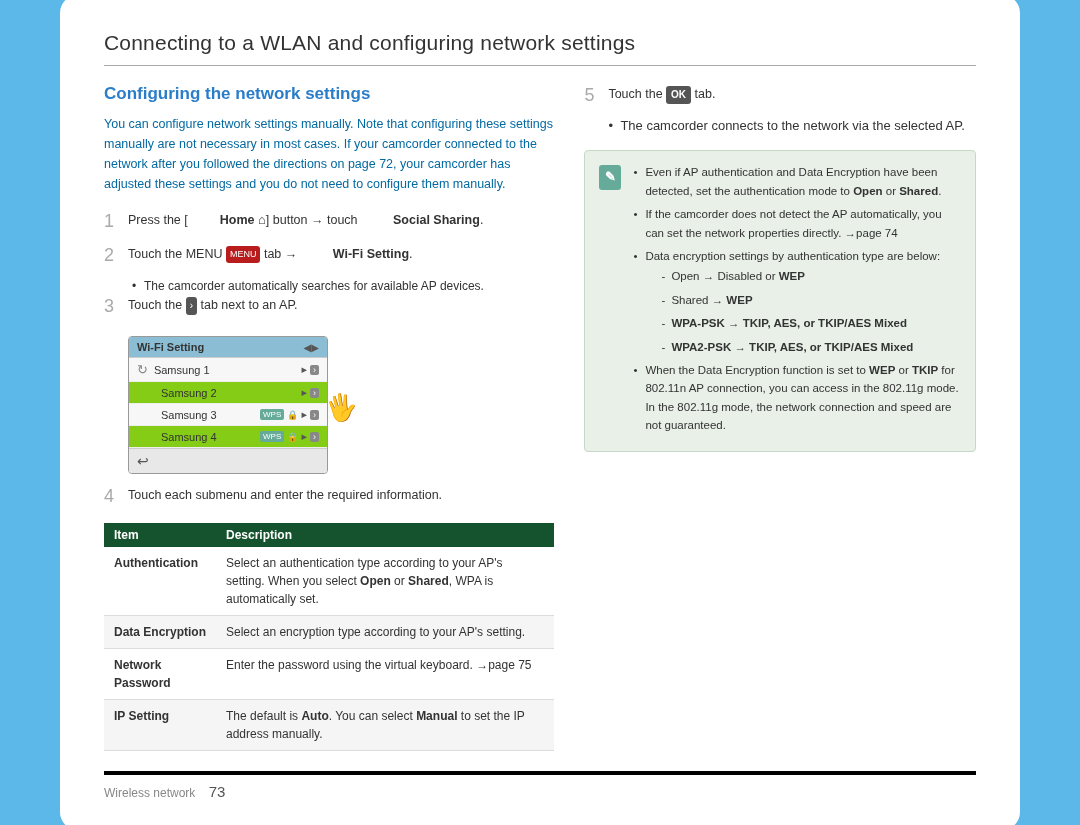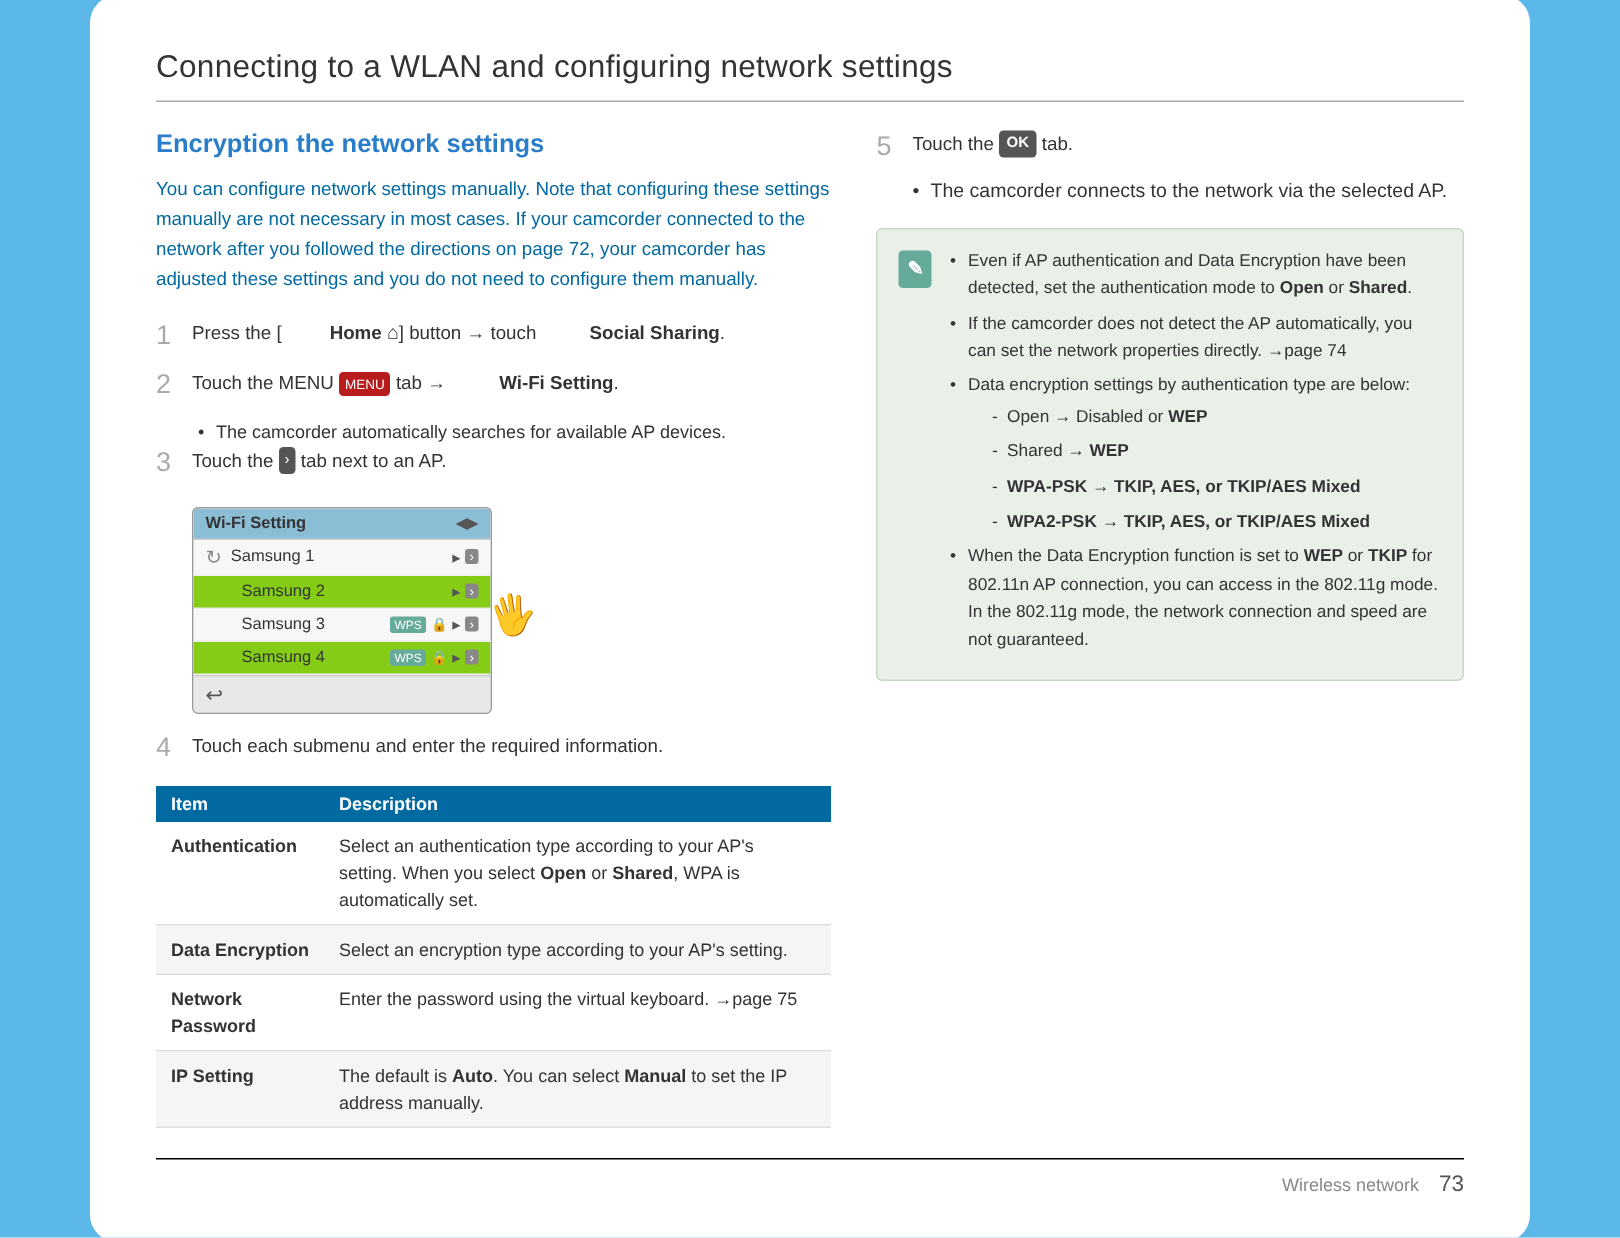--- a/index.html
+++ b/index.html
@@ -333,21 +333,21 @@
 
     
     .settings-table {
       width: 100%;
       border-collapse: collapse;
       margin-top: 14px;
       font-size: 12px;
     }
 
     .settings-table th {
-      background: #0369a1;
+      background: #14532d;
       color: white;
       padding: 5px 10px;
       text-align: left;
       font-weight: bold;
       font-size: 12px;
     }
 
     .settings-table td {
       padding: 7px 10px;
       border-bottom: 1px solid #ddd;
@@ -360,46 +360,46 @@
       background: #f5f5f5;
     }
 
     .settings-table .item-col {
       font-weight: bold;
       min-width: 110px;
       white-space: nowrap;
     }
 
     .footer {
-      text-align: right;
+      text-align: left;
       color: #888;
       font-size: 12px;
       margin-top: 20px;
       padding-top: 8px;
-      border-top: 1px solid #000000;
+      border-top: 4px solid #000000;
     }
 
     .footer-page {
       font-size: 15px;
       color: #555;
     }
   </style>
 </head>
 <body>
 
 <div class="page-container">
 
   <h1 class="page-title">Connecting to a WLAN and configuring network settings</h1>
   <hr class="divider">
 
   <div class="two-col">
 
     <div class="left-col">
 
-      <h2 class="section-title">Encryption the network settings</h2>
+      <h2 class="section-title">Configuring the network settings</h2>
 
       <p class="intro-text">You can configure network settings manually. Note that configuring these settings manually are not necessary in most cases. If your camcorder connected to the network after you followed the directions on page 72, your camcorder has adjusted these settings and you do not need to configure them manually.</p>
 
       
       <div class="step">
         <span class="step-num">1</span>
         <span class="step-text">
           Press the [<b>Home</b> <span style="font-size:13px;">⌂</span>] button → touch <b>Social Sharing</b>.
         </span>
       </div>

